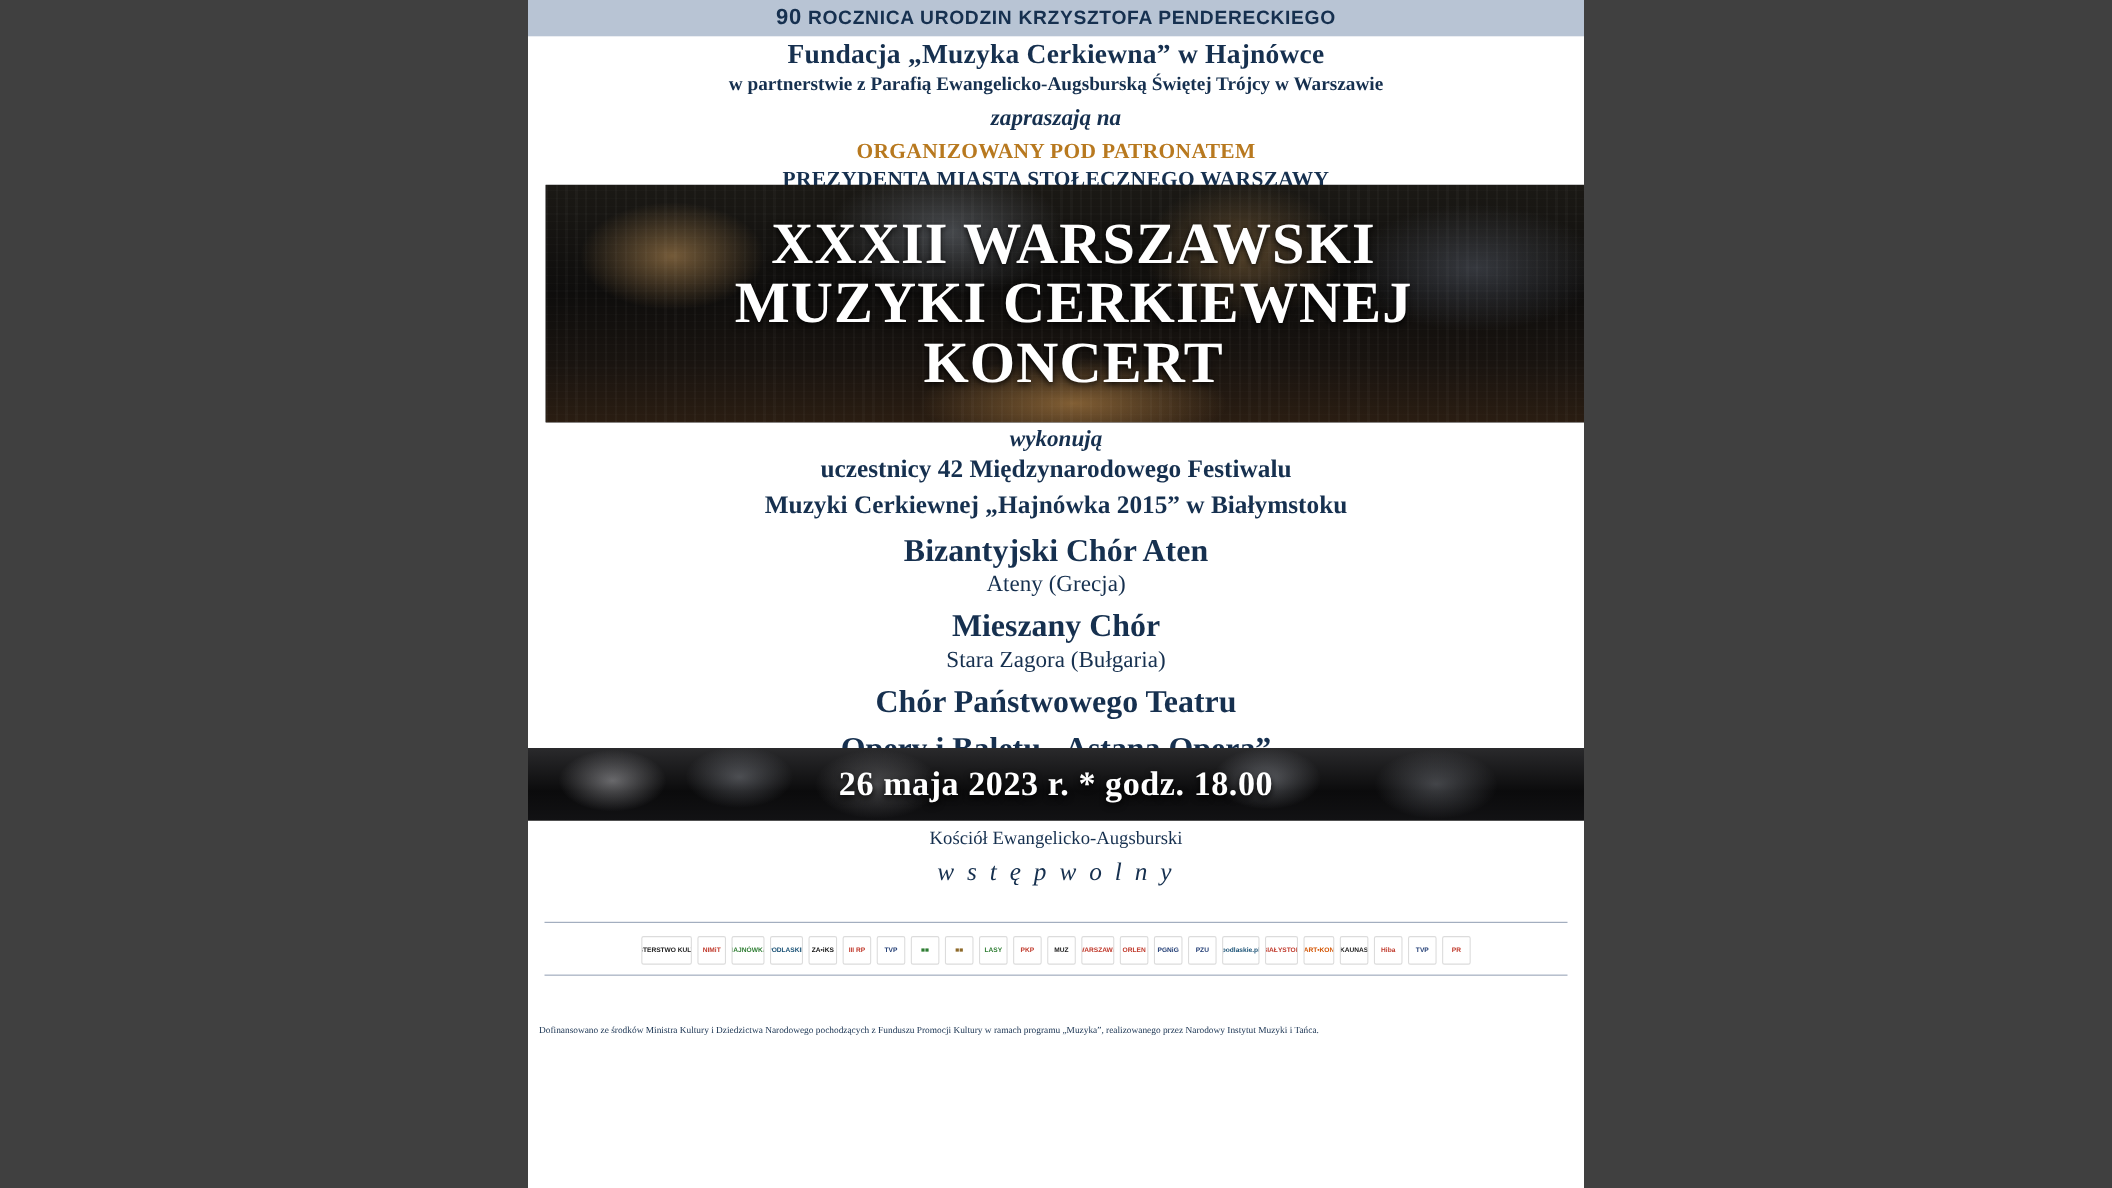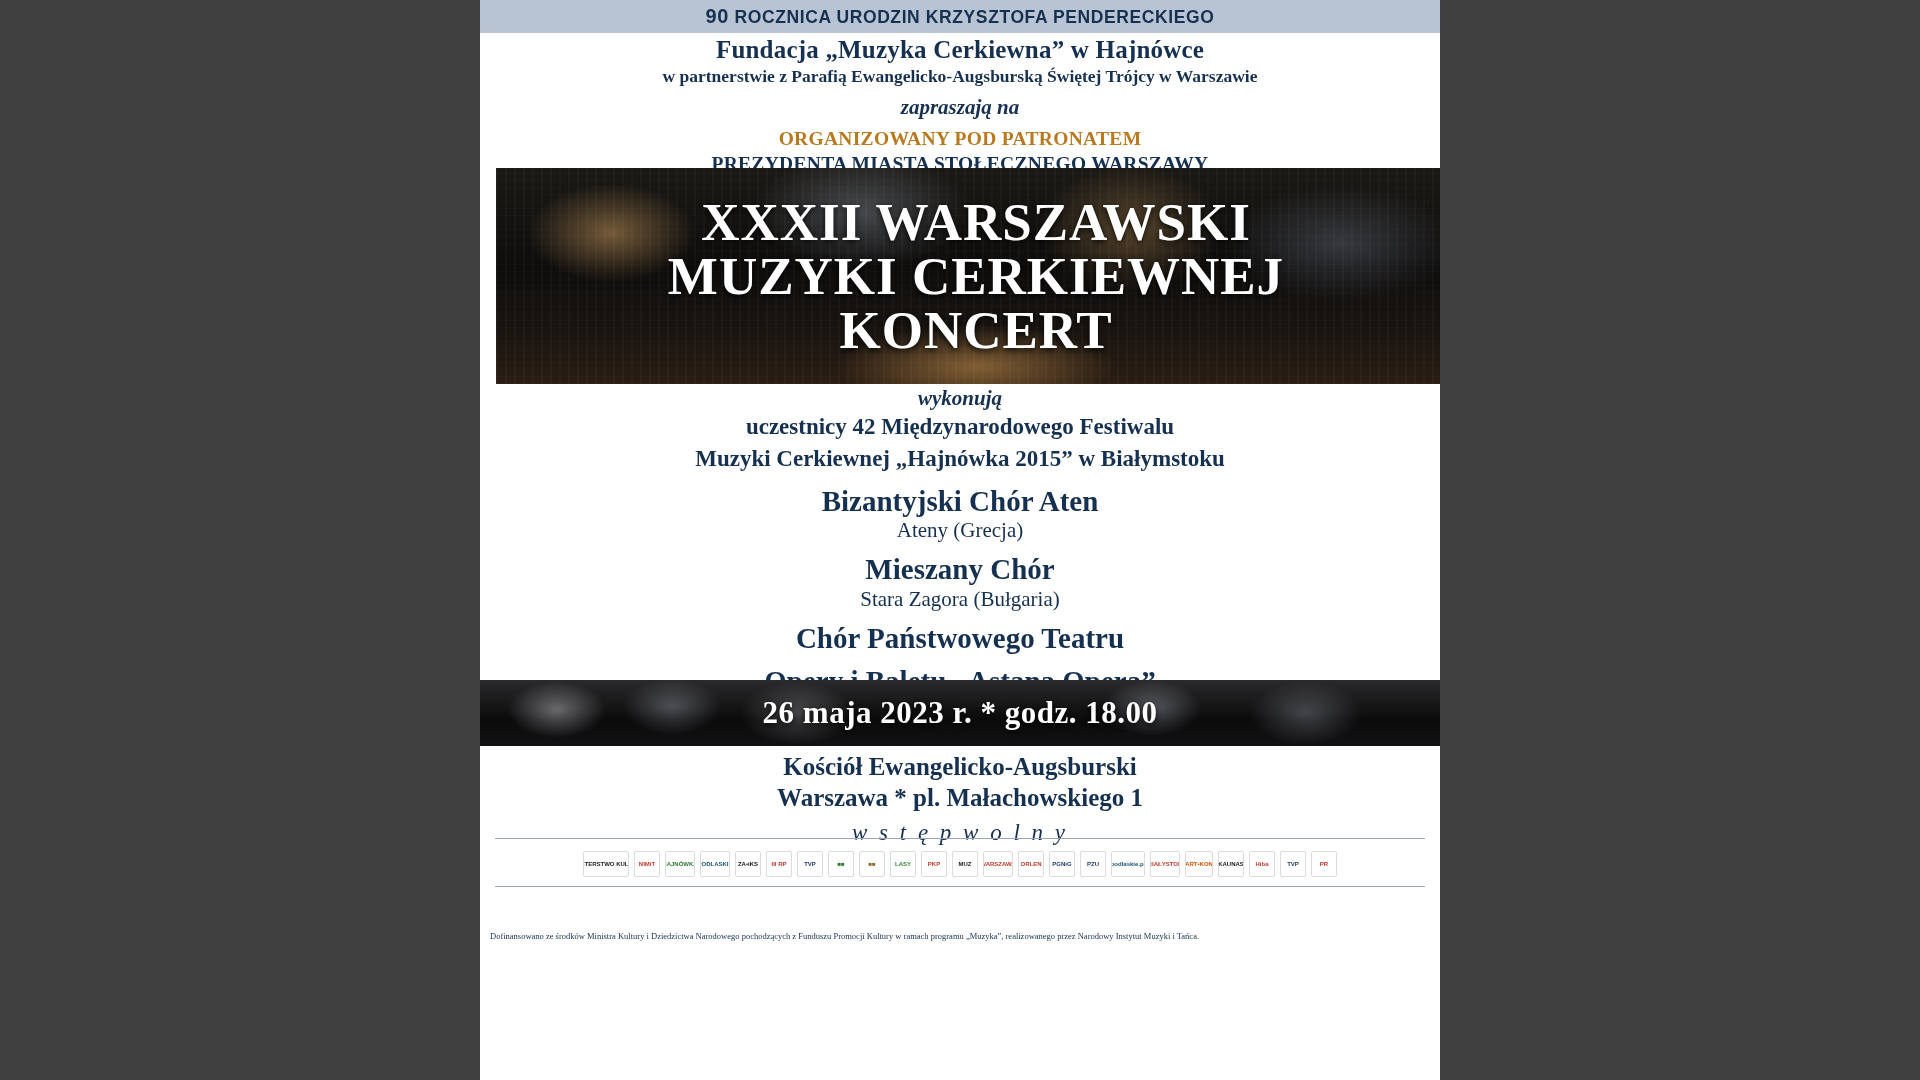--- a/index.html
+++ b/index.html
@@ -223,22 +223,22 @@
   
   .venue {
     position: absolute;
     left: 0;
     top: 752px;
     width: 960px;
     text-align: center;
     color: #16304f;
   }
   .venue-line {
-    font-size: 25px;
-    font-weight: bold;
+    font-size: 17px;
+    font-weight: normal;
     line-height: 1.22;
   }
   .free-entry {
     font-size: 23px;
     font-style: italic;
     letter-spacing: 3px;
     margin-top: 7px;
     color: #16304f;
   }
 
@@ -352,21 +352,20 @@
       </div>
     </div>
 
     <div class="date-band">
       <div class="date-photo"></div>
       <div class="date-text">26 maja 2023 r.  *  godz. 18.00</div>
     </div>
 
     <div class="venue">
       <div class="venue-line">Kościół Ewangelicko-Augsburski</div>
-      <div class="venue-line">Warszawa  *  pl. Małachowskiego 1</div>
       <div class="free-entry">w s t ę p   w o l n y</div>
     </div>
 
     <div class="sponsors-rule-top"></div>
     <div class="sponsors" id="sponsor-row">
         <div class="logo" style="background: rgb(255, 255, 255); color: rgb(26, 26, 26); width: 46px; border: 1px solid rgb(220, 220, 220);">MINISTERSTWO KULTURY</div>
         <div class="logo" style="background: rgb(255, 255, 255); color: rgb(192, 57, 43); width: 26px; border: 1px solid rgb(220, 220, 220);">NIMiT</div>
         <div class="logo" style="background: rgb(255, 255, 255); color: rgb(46, 125, 50); width: 30px; border: 1px solid rgb(220, 220, 220);">HAJNÓWKA</div>
         <div class="logo" style="background: rgb(255, 255, 255); color: rgb(26, 82, 118); width: 30px; border: 1px solid rgb(220, 220, 220);">PODLASKIE</div>
         <div class="logo" style="background: rgb(255, 255, 255); color: rgb(17, 17, 17); width: 26px; border: 1px solid rgb(220, 220, 220);">ZA•iKS</div>

